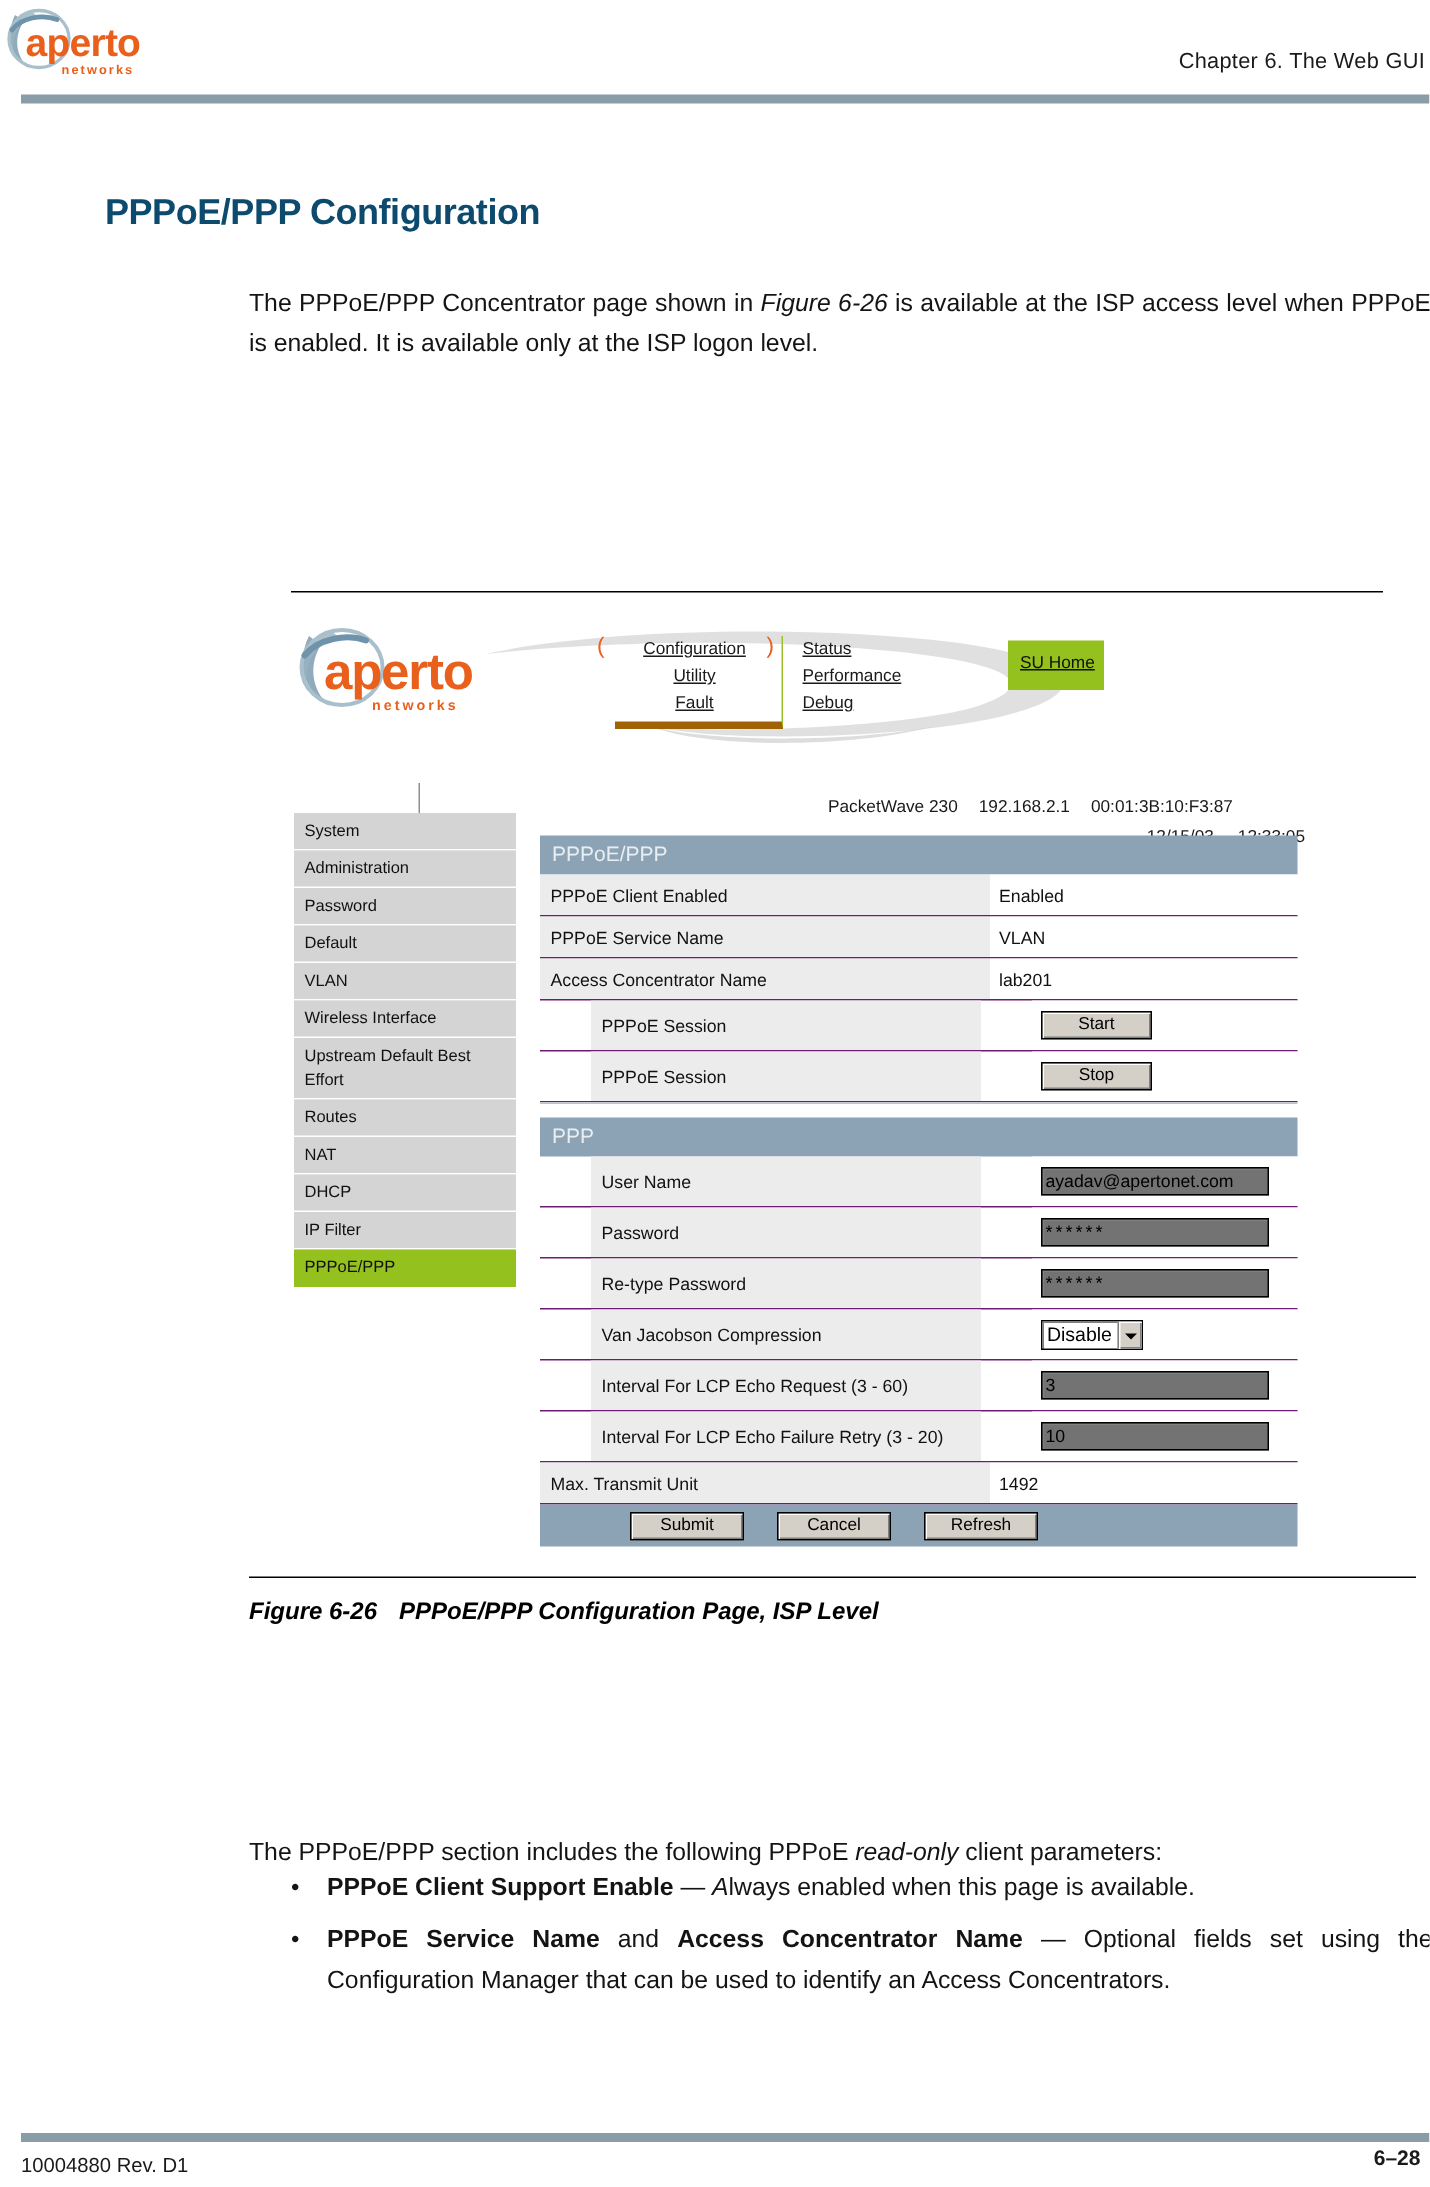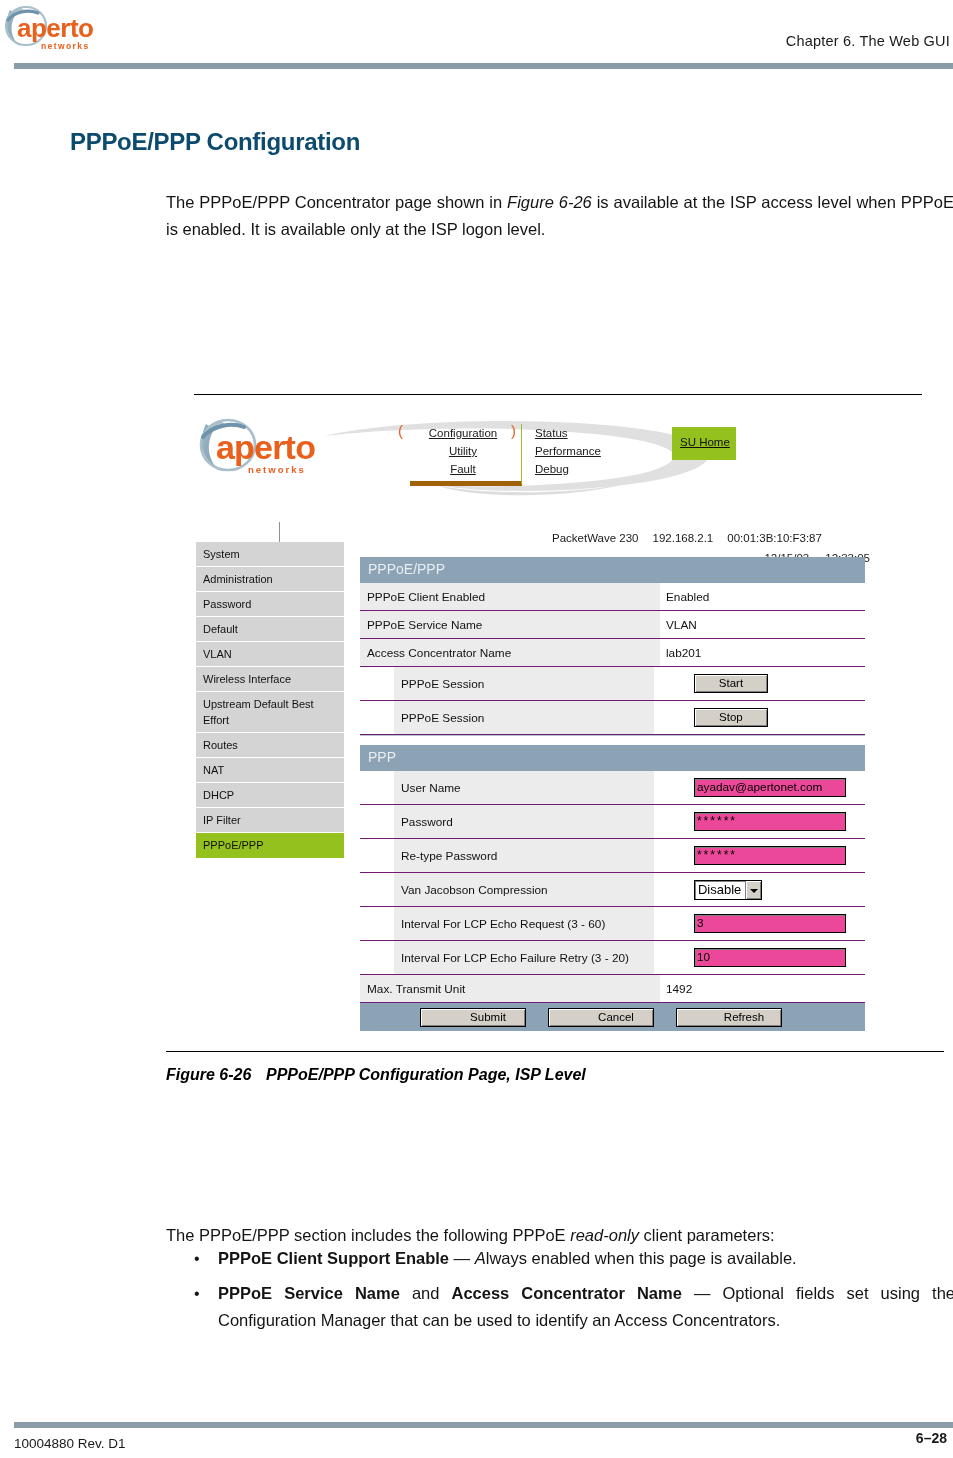--- a/index.html
+++ b/index.html
@@ -263,21 +263,21 @@
     font-family: "Liberation Sans", sans-serif;
     color: #000;
     padding: 2px 0 3px 0;
     text-align: center;
     cursor: default;
   }
   .btn-start, .btn-stop { width: 72px; }
 
   
   .inp95 {
-    background: #ec4899;
+    background: #737373;
     border: 1px solid #000;
     box-shadow: inset 1px 1px 0 #808080;
     font-size: 11.8px;
     font-family: "Liberation Sans", sans-serif;
     color: #000;
     height: 19px;
     line-height: 17px;
     padding: 0 2px;
     box-sizing: border-box;
     display: block;
@@ -325,21 +325,21 @@
   }
 
   .action-bar {
     background: #8ba3b5;
     height: 28px;
     display: flex;
     align-items: center;
     padding-left: 60px;
     box-sizing: border-box;
   }
-  .action-bar .btn95 { width: 74px; margin-right: 22px; padding-left: 30px; }
+  .action-bar .btn95 { width: 74px; margin-right: 22px; }
 
   
   #fig-caption {
     position: absolute;
     left: 166px; top: 1066px;
     font-size: 16px;
     font-weight: bold;
     font-style: italic;
     color: #000;
     white-space: nowrap;

